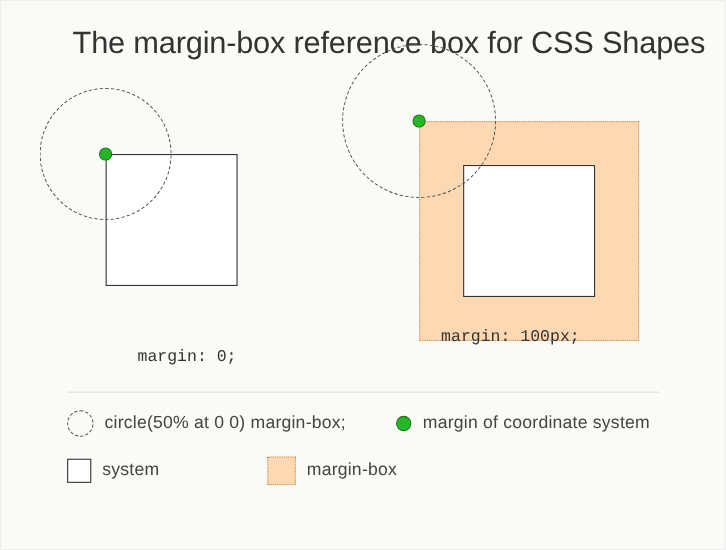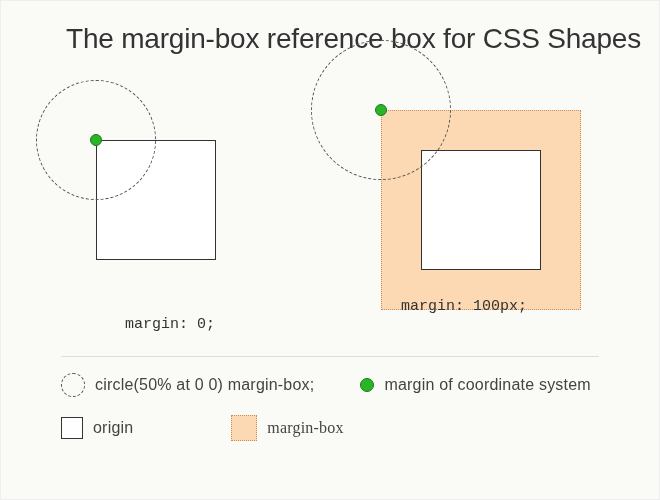--- a/index.html
+++ b/index.html
@@ -144,20 +144,20 @@
       <span class="lg-label">circle(50% at 0 0) margin-box;</span>
     </div>
     <div class="legend-item" style="margin-left:18px;">
       <span class="lg-dot"></span>
       <span class="lg-label">margin of coordinate system</span>
     </div>
   </div>
   <div class="legend-row">
     <div class="legend-item">
       <span class="lg-square"></span>
-      <span class="lg-label">origin</span>
+      <span class="lg-label">system</span>
     </div>
-    <div class="legend-item" style="margin-left:70px;font-family:Liberation Serif, serif;">
+    <div class="legend-item" style="margin-left:70px;">
       <span class="lg-margin"></span>
       <span class="lg-label">margin-box</span>
     </div>
   </div>
 </div>
 
 </body></html>

